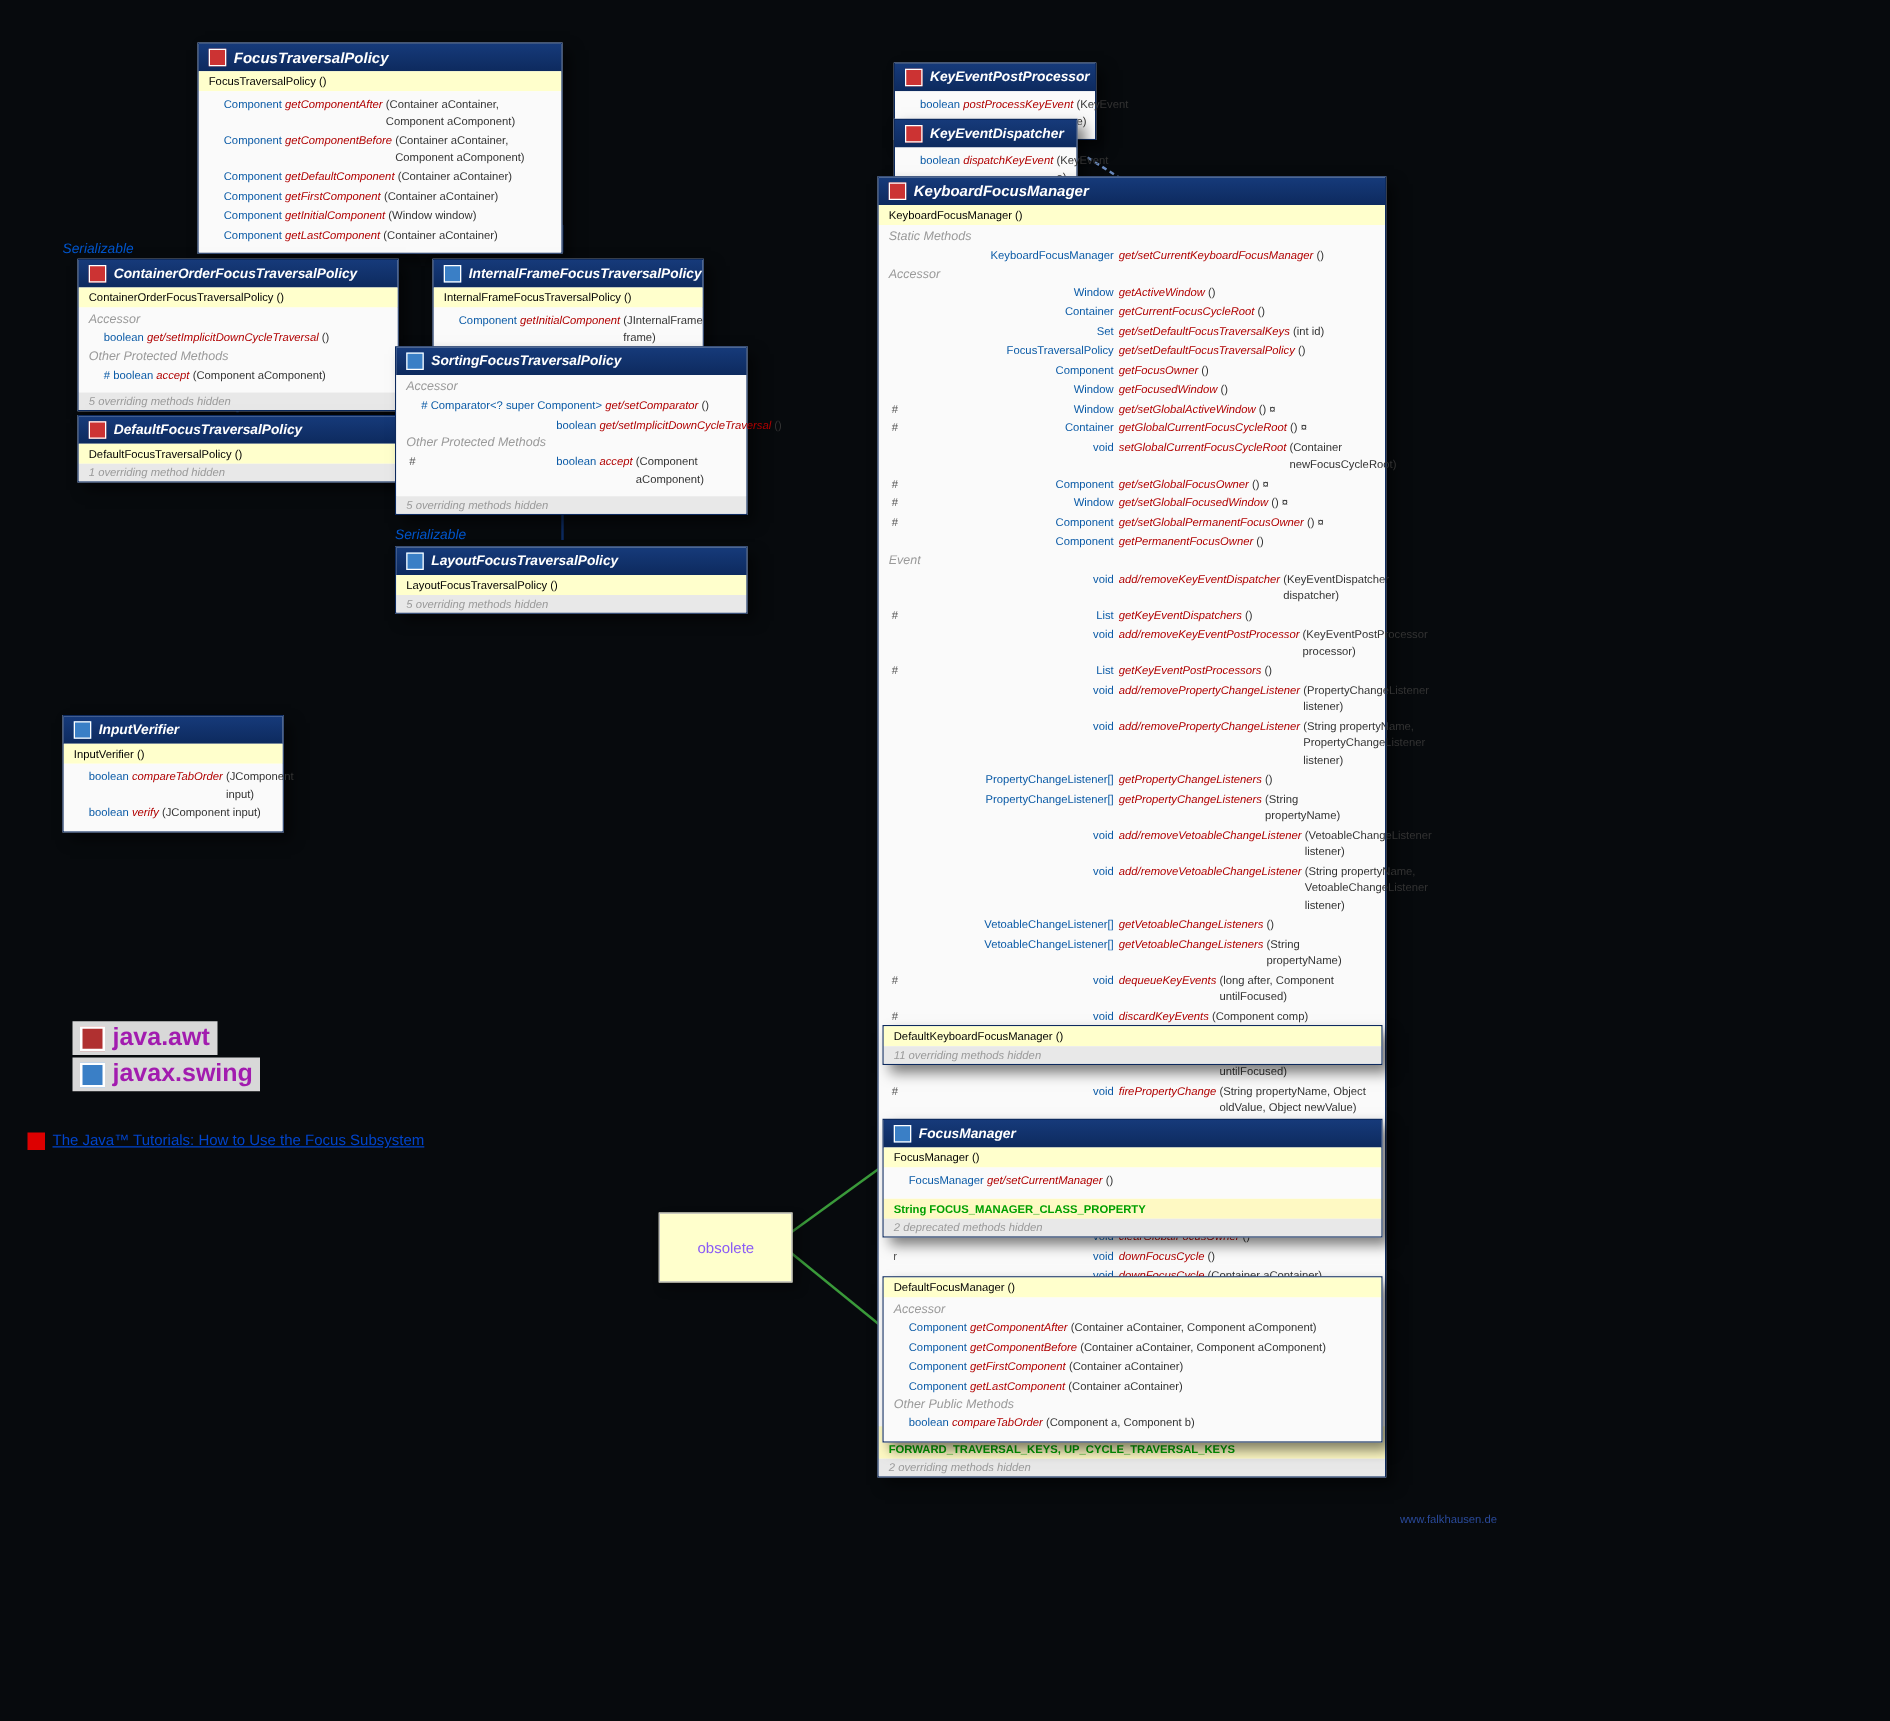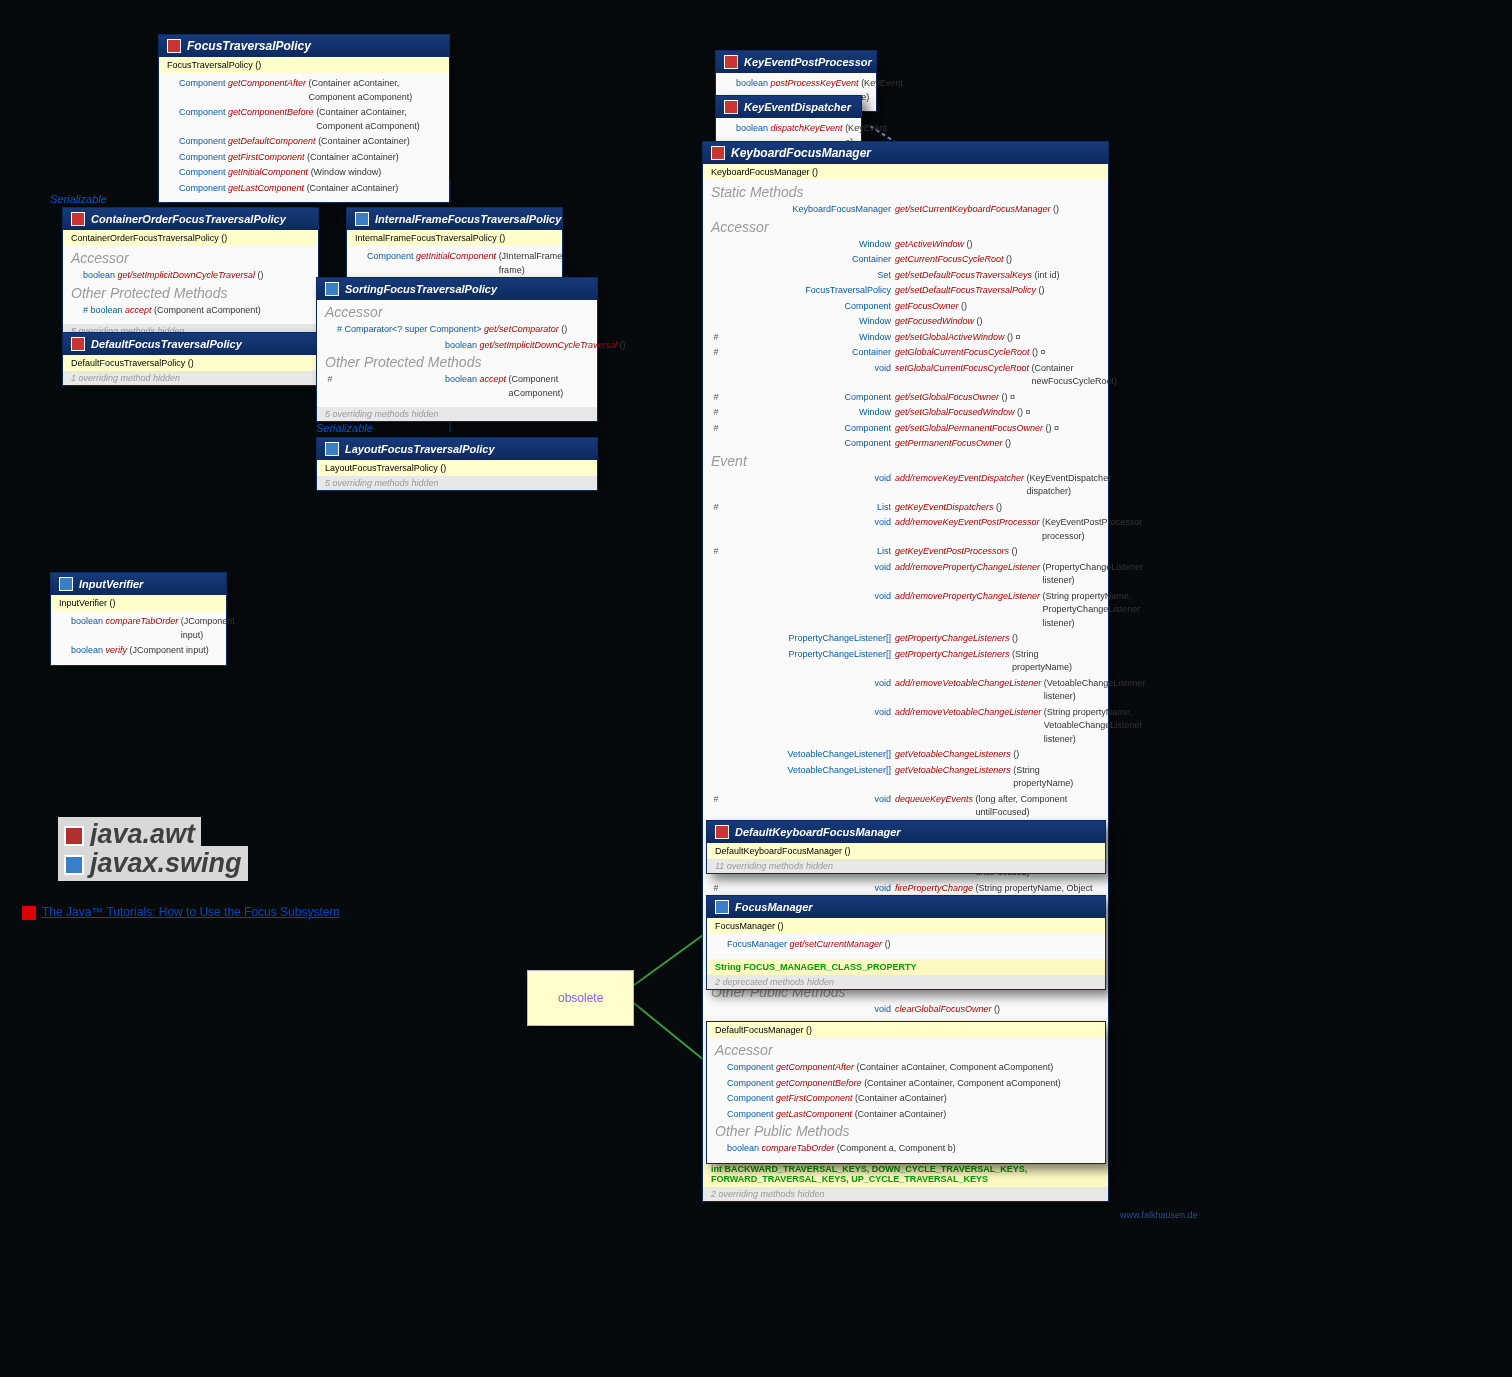--- a/index.html
+++ b/index.html
@@ -3,33 +3,33 @@
 <meta charset="utf-8">
 <style>
 body{margin:0;background:#070a0d;font-family:Verdana,Arial,sans-serif;font-size:10px;color:#000;width:1512px;height:1377px;position:relative}
 .box{position:absolute;background:#fff;border:1px solid #0d2a5e;box-shadow:6px 6px 10px rgba(0,0,0,.5)}
 .hdr{background:linear-gradient(#163a7a,#0d2a5e);color:#fff;font-weight:bold;font-style:italic;padding:4px 8px;font-size:12px;display:flex;align-items:center;gap:6px}
 .hdr.sm{font-size:11px}
 .hdr .ico{width:12px;height:12px;background:#c33;border:1px solid #fff;display:inline-block;flex-shrink:0}
 .hdr .ico.i{background:#3a7fc6}
 .ctor{background:#ffffcc;padding:3px 8px;font-size:9px;color:#000}
 .sec{background:#fafafa;padding:3px 8px 6px}
-.grplbl{color:#9a9a9a;font-style:italic;font-size:14px;padding:1px 0 2px}
+.grplbl{color:#9a9a9a;font-style:italic;font-size:10px;padding:1px 0 2px}
 .row{font-size:9px;padding:1px 0;line-height:1.5;display:flex}
 .row .pre{display:inline-block;width:110px;text-align:right;color:#0a5aa6;padding-right:4px;flex-shrink:0}
 .row.np .pre{width:8px}
 .row .sym{width:10px;display:inline-block;color:#555;text-align:center;flex-shrink:0}
 .mth{color:#b00000;font-style:italic}
 .typ{color:#0a5aa6}
 .arg{color:#333}
 .hiddn{background:#e8e8e8;color:#9a9a9a;font-style:italic;font-size:9px;padding:2px 8px}
 .cnst{background:#fef9c3;color:#00a000;font-size:9px;padding:3px 8px;font-weight:bold}
 .serial{position:absolute;color:#0055cc;font-style:italic;font-size:11px}
 .note{position:absolute;background:#ffffcc;border:1px solid #bbb;color:#8b5cf6;padding:20px 30px;font-size:12px;box-shadow:4px 4px 8px rgba(0,0,0,.4)}
-.legend{position:absolute;font-size:27px;font-weight:bold;font-style:italic;color:#404040}
+.legend{position:absolute;font-size:20px;font-weight:bold;color:#a21caf}
 .legend .lico{width:16px;height:16px;display:inline-block;border:2px solid #fff;vertical-align:middle;margin-right:6px}
 .legend .red{background:#b03030}
 .legend .blue{background:#3a7fc6}
 .lnk{position:absolute;font-size:12px}
 .lnk a{color:#0044cc;text-decoration:underline}
 .lnk .sq{width:14px;height:14px;background:#d00;display:inline-block;vertical-align:middle;margin-right:6px}
 .credit{position:absolute;color:#2a4a9a;font-size:9px}
 svg.lines{position:absolute;top:0;left:0;pointer-events:none}
 .wide .row .pre{width:170px}
 </style>
@@ -233,24 +233,20 @@
         <div class="row"><span class="sym"></span><span class="pre">void</span><span class="mth">focusPreviousComponent</span>&nbsp;<span class="arg">(Component aComponent)</span></div>
         <div class="row"><span class="sym">r</span><span class="pre">void</span><span class="mth">upFocusCycle</span>&nbsp;<span class="arg">()</span></div>
         <div class="row"><span class="sym"></span><span class="pre">void</span><span class="mth">upFocusCycle</span>&nbsp;<span class="arg">(Component aComponent)</span></div>
       </div>
   </div>
   <div class="cnst">int BACKWARD_TRAVERSAL_KEYS, DOWN_CYCLE_TRAVERSAL_KEYS, FORWARD_TRAVERSAL_KEYS, UP_CYCLE_TRAVERSAL_KEYS</div>
   <div class="hiddn">2 overriding methods hidden</div>
 </div>
 
 <div class="box" style="left:706px;top:820px;width:398px">
-  <div class="hdr sm">
-      <span class="ico"></span>
-      <span>DefaultKeyboardFocusManager</span>
-    </div>
   <div class="ctor">DefaultKeyboardFocusManager ()</div>
   <div class="hiddn">11 overriding methods hidden</div>
 </div>
 
 <div class="box" style="left:706px;top:895px;width:398px">
   <div class="hdr sm">
       <span class="ico i"></span>
       <span>FocusManager</span>
     </div>
   <div class="ctor">FocusManager ()</div>

